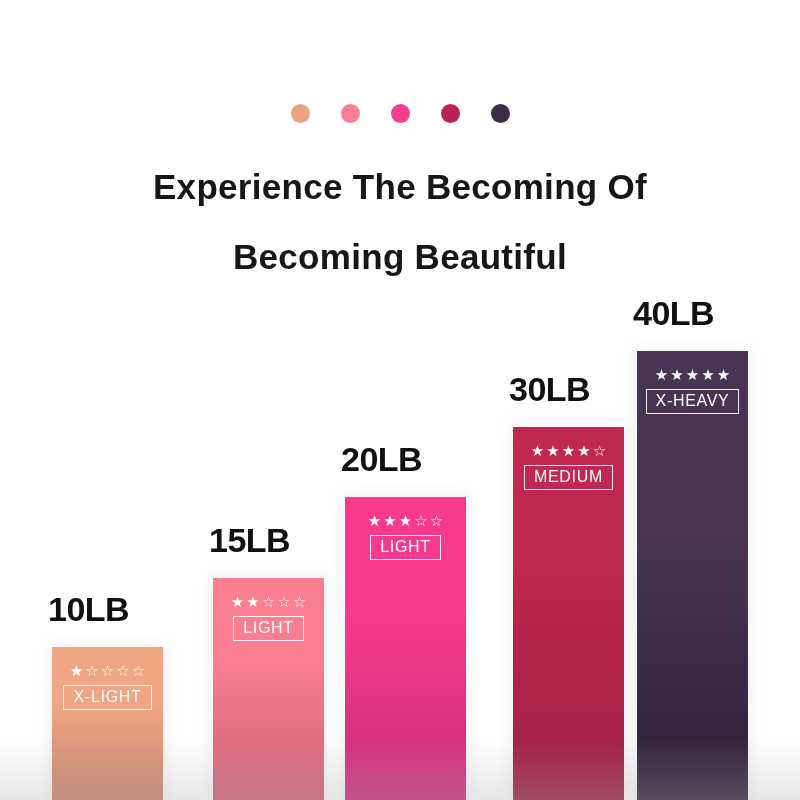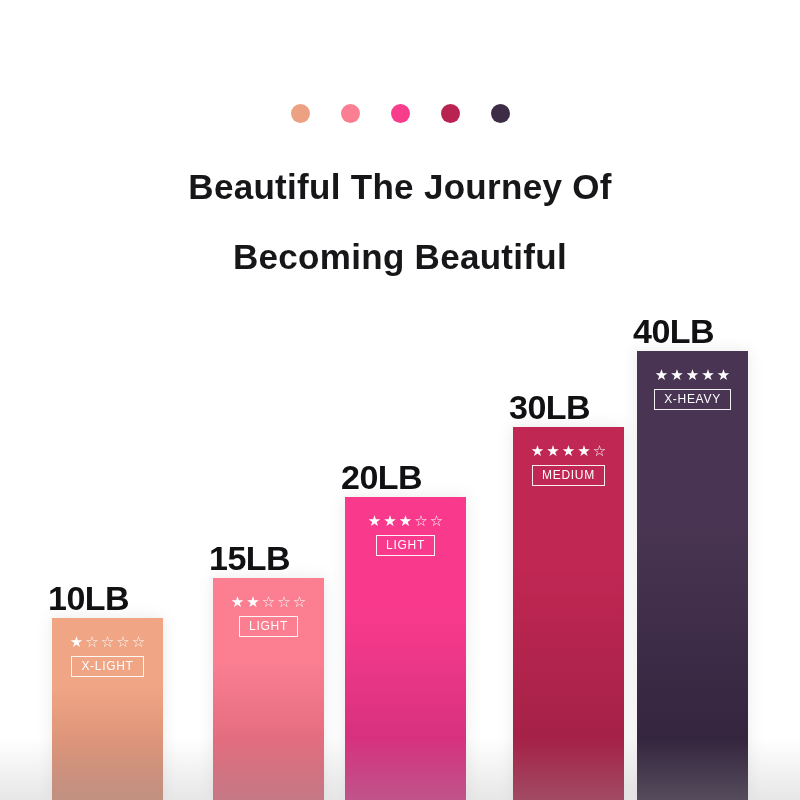--- a/index.html
+++ b/index.html
@@ -30,21 +30,21 @@
 
   
   #chart { position:absolute; left:0; top:0; width:800px; height:800px; }
 
   .bar-group { position:absolute; bottom:0; }
 
   .bar-label {
     position:absolute; left:-4px; bottom:100%;
     font-weight:bold; font-size:34px; color:#111114;
     letter-spacing:-0.5px; white-space:nowrap;
-    padding-bottom:0;
+    padding-bottom:18px;
   }
 
   .bar {
     position:relative; width:100%; height:100%;
     box-shadow:0 0 14px rgba(120,120,120,0.16);
   }
 
   .bar-inner {
     position:absolute; left:0; right:0; top:16px;
     display:flex; flex-direction:column; align-items:center;
@@ -54,21 +54,21 @@
     display:flex; gap:2px; line-height:1;
     font-size:15px; color:#ffffff;
     text-shadow:0 0 1px rgba(0,0,0,0.08);
   }
   .stars span { display:block; }
 
   .badge {
     margin-top:7px;
     border:1.3px solid rgba(255,255,255,0.92);
     color:#ffffff;
-    font-size:12px;
+    font-size:16px;
     letter-spacing:0.7px;
     padding:3px 9px 3px 9px;
     white-space:nowrap;
     line-height:1.05;
   }
 
   
   #floor {
     position:absolute; left:0; bottom:0; width:800px; height:62px;
     background:linear-gradient(to bottom, rgba(255,255,255,0) 0%, rgba(175,175,178,0.30) 100%);
@@ -82,26 +82,26 @@
 
   <div id="dot-row">
       <span class="dot" style="background: rgb(237, 161, 131);"></span>
       <span class="dot" style="background: rgb(250, 127, 146);"></span>
       <span class="dot" style="background: rgb(247, 61, 140);"></span>
       <span class="dot" style="background: rgb(185, 35, 82);"></span>
       <span class="dot" style="background: rgb(60, 44, 69);"></span>
     </div>
 
   <div id="heading">
-    <span class="hline">Beautiful The Journey Of</span>
+    <span class="hline">Experience The Becoming Of</span>
     <span class="hline">Becoming Beautiful</span>
   </div>
 
   <div id="chart">
-      <div class="bar-group" style="left: 52px; width: 111px; height: 182px; border-radius: 26px;">
+      <div class="bar-group" style="left: 52px; width: 111px; height: 153px; border-radius: 26px;">
         <div class="bar-label">10LB</div>
         <div class="bar" style="background: linear-gradient(rgb(240, 165, 133) 0%, rgb(240, 165, 133) 38%, rgb(200, 131, 108) 100%);">
           <div class="bar-inner">
             <div class="stars">
               <span>★</span>
               <span>☆</span>
               <span>☆</span>
               <span>☆</span>
               <span>☆</span>
             </div>

